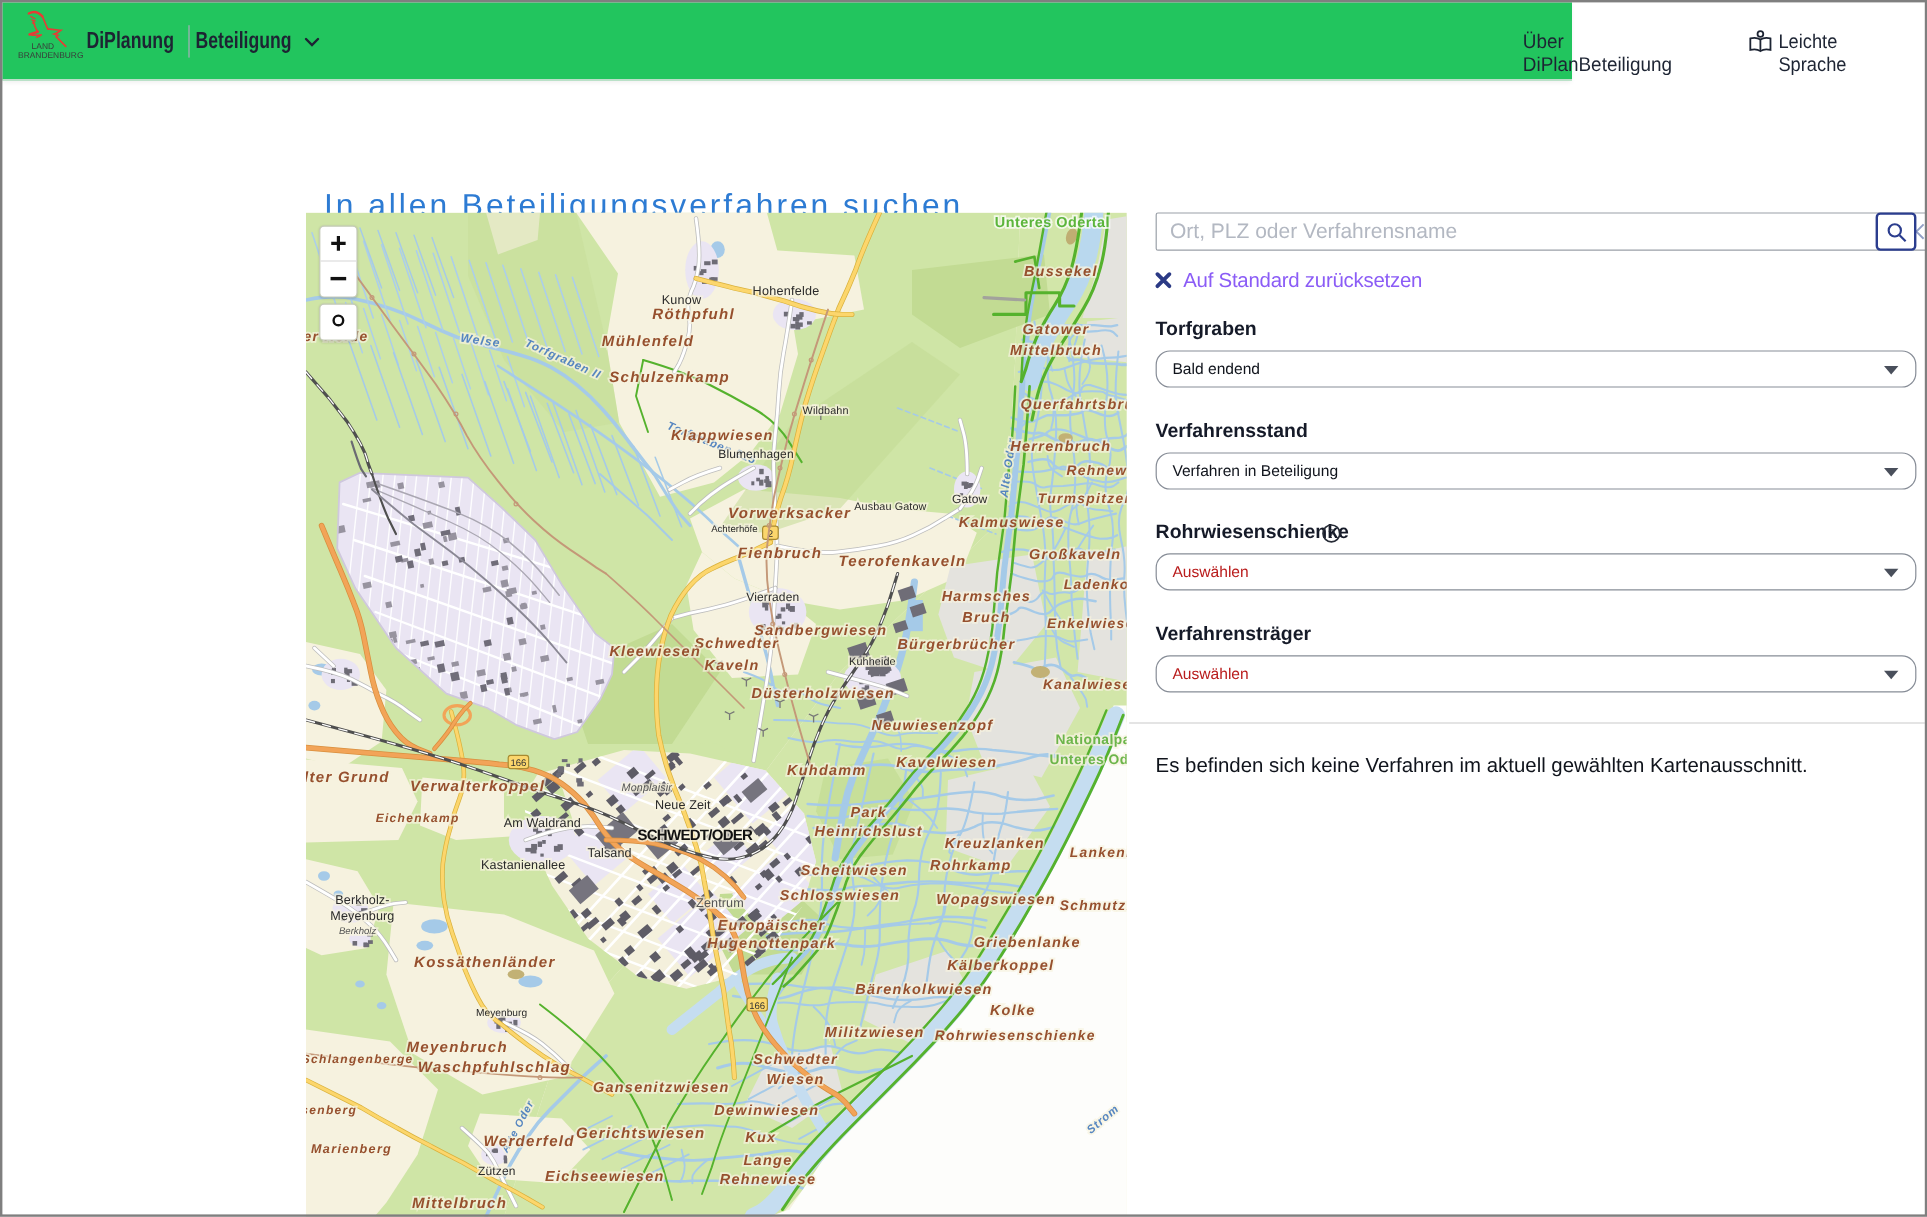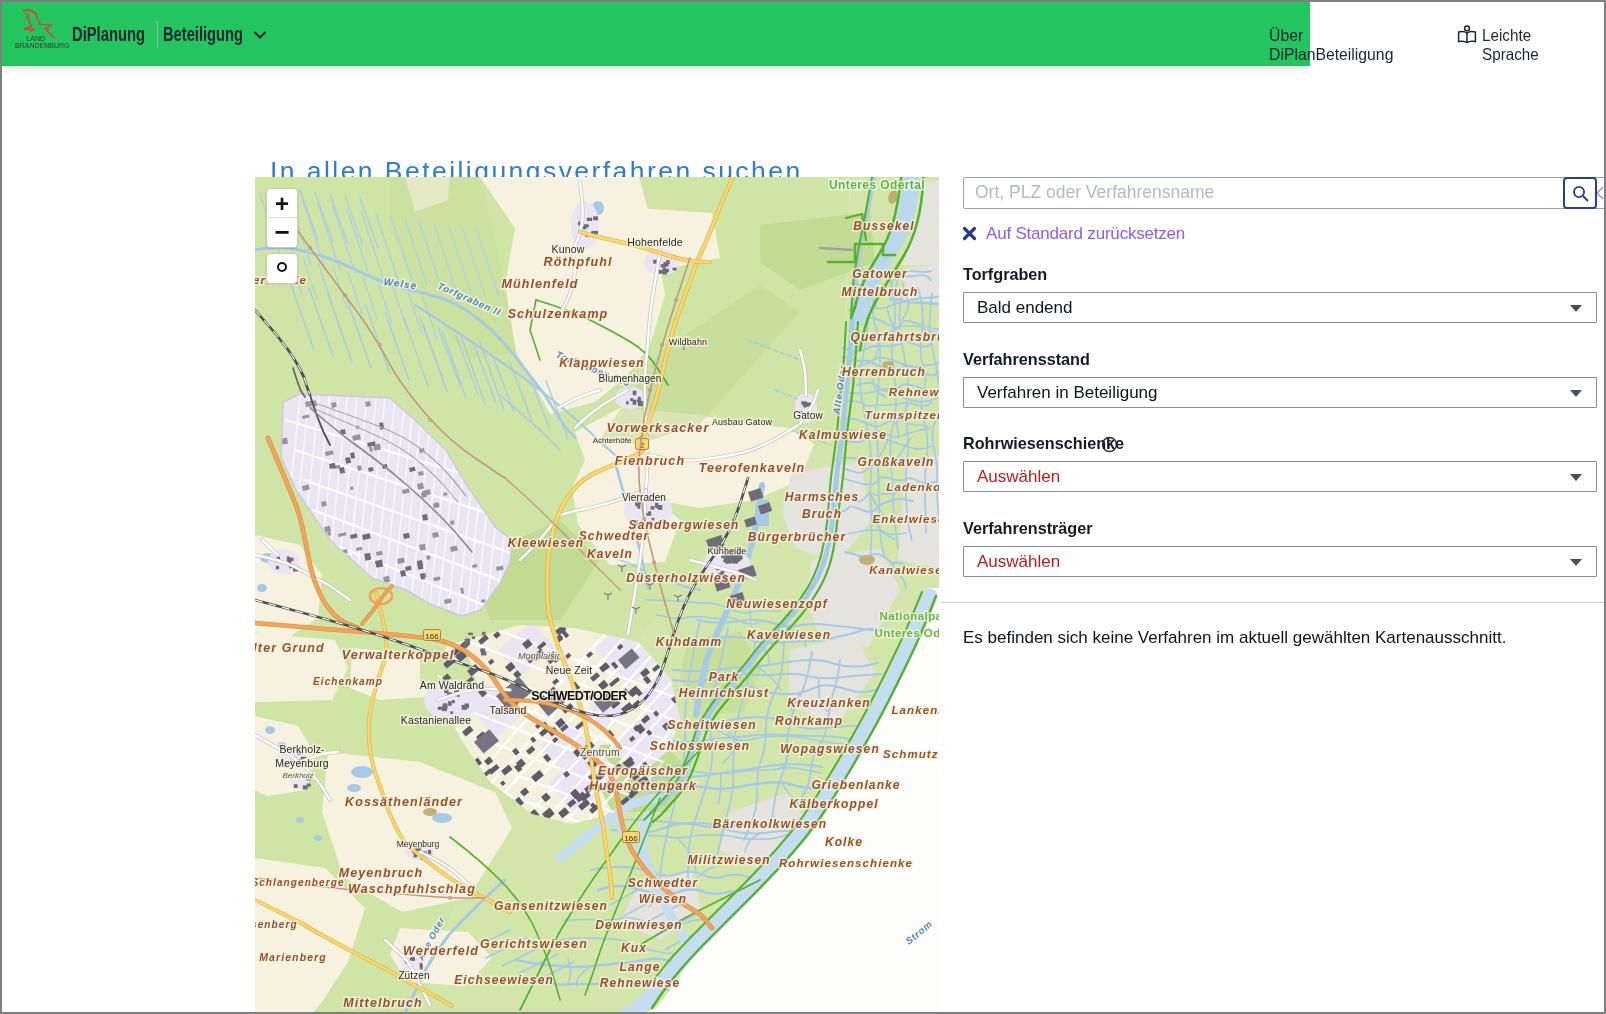--- a/index.html
+++ b/index.html
@@ -12,21 +12,21 @@
   .navdiv { position:absolute; left:155px; top:19px; width:1px; height:27px; background:#a9afbb; }
   .nav2 { position:absolute; left:161px; top:21px; font-size:19.5px; font-weight:bold; color:#1d2433; transform:scaleX(0.753); transform-origin:0 0; }
   .chev { position:absolute; left:251px; top:28px; }
   .hright { position:absolute; top:24px; font-size:16.5px; color:#1d2433; transform-origin:0 0; }
   h1 { position:absolute; left:270px; top:123px; font-size:26.5px; font-weight:400; color:#2d7bd3; letter-spacing:2.45px;margin-top:33px; }
   #map { position:absolute; left:255px; top:177px; width:684px; height:837px; overflow:hidden; }
   .zgrp { position:absolute; left:266px; width:32px; background:#fff; border:1px solid #c6cbba; border-radius:4px; box-shadow:0 1px 2px rgba(0,0,0,0.15); z-index:60; text-align:center; }
   .zb { height:29px; line-height:29px; font-size:22px; color:#111; font-weight:bold; }
   
   .sb-label { position:absolute; font-size:16.2px; font-weight:bold; color:#151a28; }
-  .sel { position:absolute; left:963px; width:634px; height:31px; border:1px solid #878d97; border-radius:1px; background:#fff; font-size:17px; color:#10141c; line-height:29px; padding-left:13px; }
+  .sel { position:absolute; left:963px; width:634px; height:31px; border:1px solid #878d97; border-radius:12px; background:#fff; font-size:13px; color:#10141c; line-height:29px; padding-left:13px; }
   .sel .car { position:absolute; right:14px; top:12px; width:0; height:0; border-left:6px solid transparent; border-right:6px solid transparent; border-top:7px solid #494f5b; }
   .ph { color:#b91c1c; }
   .divider { position:absolute; left:941px; top:602px; width:663px; height:1px; background:#d2d2d2; }
   .msg { position:absolute; left:963px; top:628px; font-size:17px; color:#10141c;text-align:right; }
 </style>
 </head>
 <body>
 <div class="frame"></div>
 <header>
   <svg class="logo" width="56" height="48" viewBox="0 0 56 48" style="left:12px; top:5px;">

